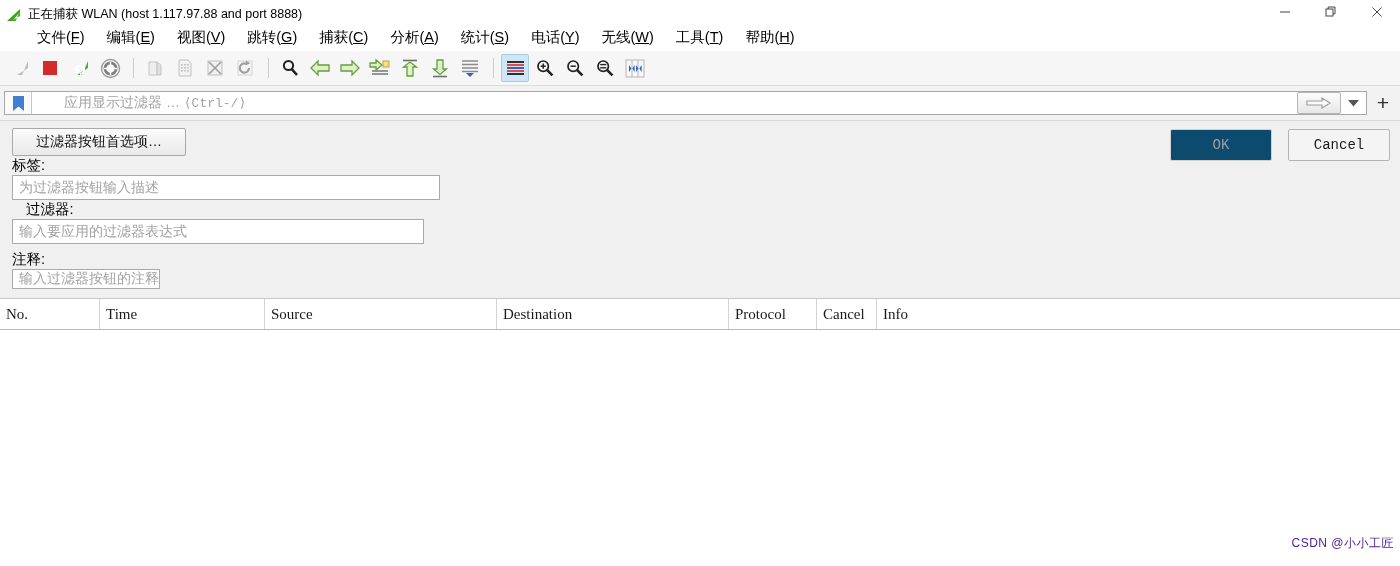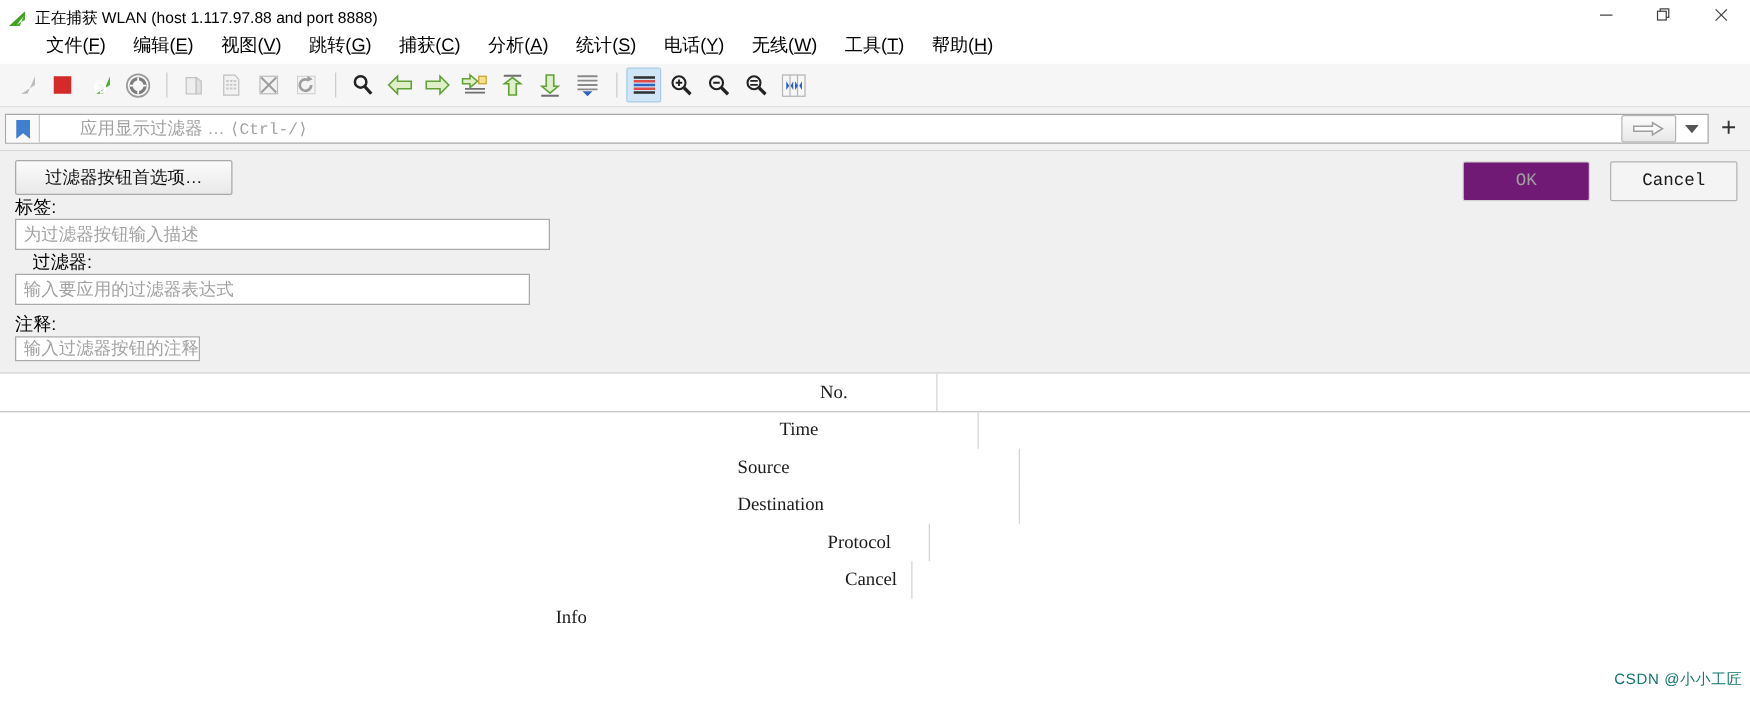--- a/index.html
+++ b/index.html
@@ -229,21 +229,21 @@
     padding-top: 1px;
   }
   .btn {
     width: 100px; height: 30px;
     border-radius: 2px;
     display: flex; align-items: center; justify-content: center;
     font-family: "Liberation Mono", "DejaVu Sans Mono", monospace;
     font-size: 14px;
   }
   .btn-ok {
-    background: #701a75;
+    background: #0c4a6e;
     border: 1px solid #d2d2d2;
     color: #a0a0a0;
     margin-right: 16px;
   }
   .btn-cancel {
     background: #f4f4f4;
     border: 1px solid #b4b4b4;
     color: #1a1a1a;
   }
 
@@ -256,21 +256,20 @@
   }
   .col-header {
     height: 30px;
     display: flex;
     align-items: center;
     background: #ffffff;
     border-bottom: 1px solid #b8b8b8;
     font-family: "Liberation Serif", "DejaVu Serif", serif;
     font-size: 15px;
     color: #1b1b1b;
-    flex-direction: column;
   }
   .col {
     height: 30px;
     display: flex;
     align-items: center;
     padding-left: 6px;
     border-right: 1px solid #d4d4d4;
     box-sizing: border-box;
     flex: none;
     white-space: nowrap;
@@ -310,21 +309,21 @@
     height: 8px;
     border-top: 1px solid #c9c9c9;
     background: #ffffff;
   }
 
   .watermark {
     position: absolute;
     right: 6px;
     bottom: 14px;
     font-size: 12px;
-    color: #0f766e;
+    color: #4c1d95;
     letter-spacing: 0.5px;
     white-space: nowrap;
     pointer-events: none;
   }
 </style>
 </head>
 <body>
 
 <div class="titlebar">
   <div class="title-icon">

